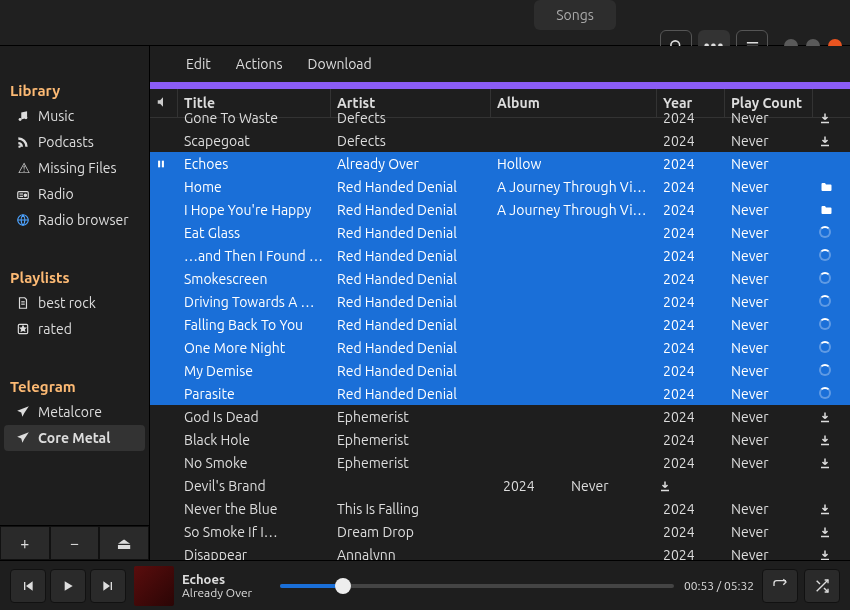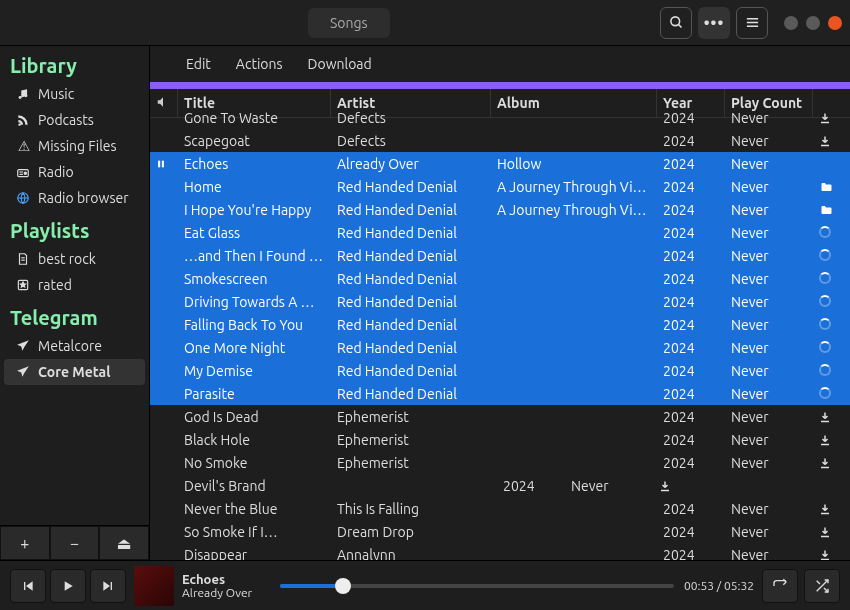--- a/index.html
+++ b/index.html
@@ -1,30 +1,30 @@
 <!DOCTYPE html>
 <html><head>
 <meta charset="utf-8">
 <style>
 * { box-sizing: border-box; margin: 0; padding: 0; font-family: Ubuntu, "Segoe UI", sans-serif; }
 body { background: #000; width: 850px; height: 610px; overflow: hidden; }
 .window { width: 850px; height: 610px; background: #1e1e1e; display: flex; flex-direction: column; }
-.titlebar { height: 46px; background: #202020; display: flex; align-items: center; padding: 0 8px; border-bottom: 1px solid #000; }
+.titlebar { height: 46px; background: #202020; display: flex; align-items: center; padding: 0 8px; border-bottom: 1px solid #000; flex-direction: column; }
 .tabs { display: flex; margin-left: 300px; background: #2d2d2d; border-radius: 6px; }
 .tab { padding: 7px 22px; color: #aaa; font-size: 14px; border-radius: 6px; cursor: pointer; }
 .tab.active { background: #3a3a3a; }
 .titlebar-right { margin-left: auto; display: flex; gap: 6px; align-items: center; }
 .tbtn { width: 32px; height: 32px; background: #333; border-radius: 6px; display: flex; align-items: center; justify-content: center; color: #ddd; cursor: pointer; }
 .tbtn.outlined { border: 1px solid #555; background: transparent; }
 .wdots { display: flex; gap: 8px; margin-left: 10px; }
 .wdot { width: 14px; height: 14px; border-radius: 50%; }
 .body { flex: 1; display: flex; min-height: 0; }
 .sidebar { width: 150px; background: #1e1e1e; border-right: 1px solid #000; display: flex; flex-direction: column; }
 .sidebar-scroll { flex: 1; overflow-y: auto; }
-.side-head { color: #86efac; font-weight: bold; font-size: 20px; padding: 8px 10px 4px; }
+.side-head { color: #fdba74; font-weight: bold; font-size: 15px; padding: 8px 10px 4px; margin-top: 28px; }
 .side-item { display: flex; align-items: center; gap: 6px; padding: 5px 10px 5px 16px; color: #ddd; font-size: 14px; cursor: pointer; }
 .side-item.selected { background: #333; font-weight: bold; border-radius: 4px; margin: 0 4px; padding-left: 12px; }
 .side-item .icon { width: 16px; display: inline-block; text-align: center; }
 .side-buttons { display: flex; border-top: 1px solid #000; }
 .sbtn { flex: 1; height: 34px; background: #2a2a2a; color: #ddd; display: flex; align-items: center; justify-content: center; border: 1px solid #111; cursor: pointer; font-size: 16px; }
 .main { flex: 1; display: flex; flex-direction: column; background: #1e1e1e; min-width: 0; }
 .menubar { display: flex; gap: 25px; padding: 10px 36px; color: #ddd; font-size: 14px; }
 .menubar span { cursor: pointer; }
 .table { flex: 1; overflow: hidden; display: flex; flex-direction: column; }
 .thead { display: flex; border-top: 7px solid #8b5cf6; border-bottom: 1px solid #333; background: #1e1e1e; color: #ddd; font-size: 14px; font-weight: bold; }

